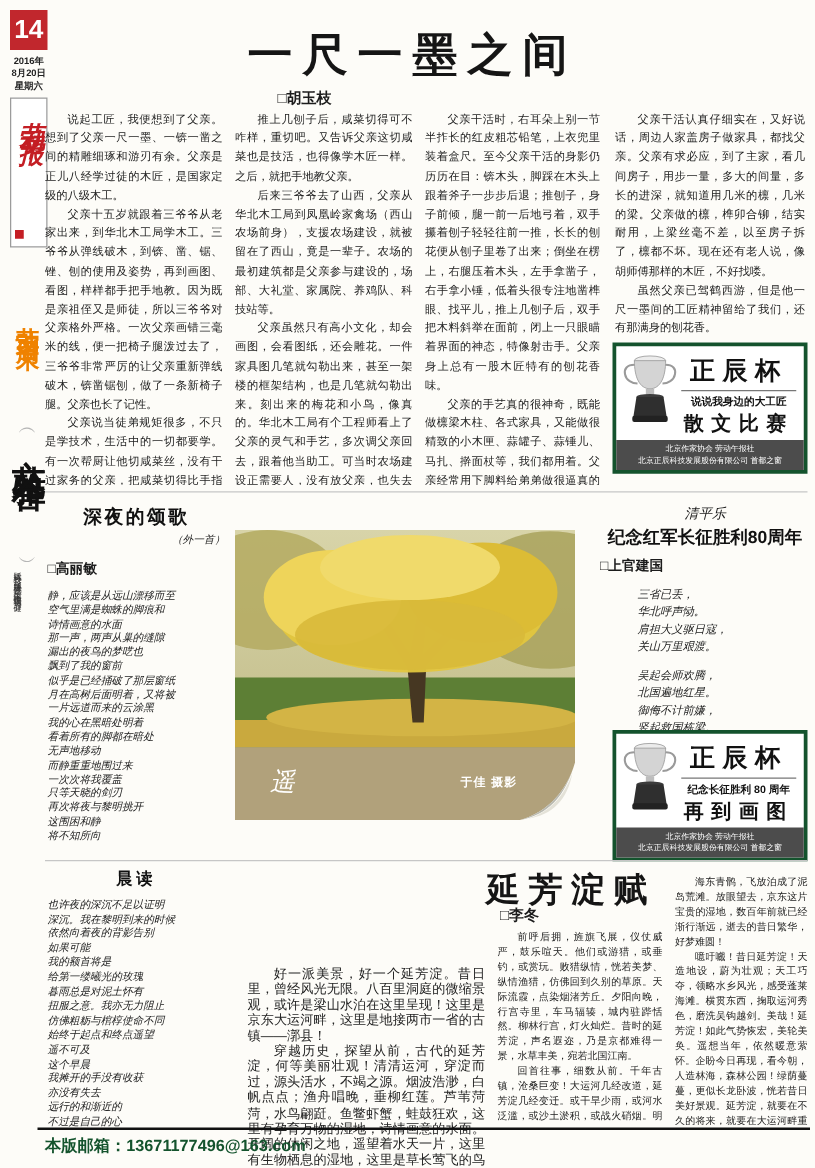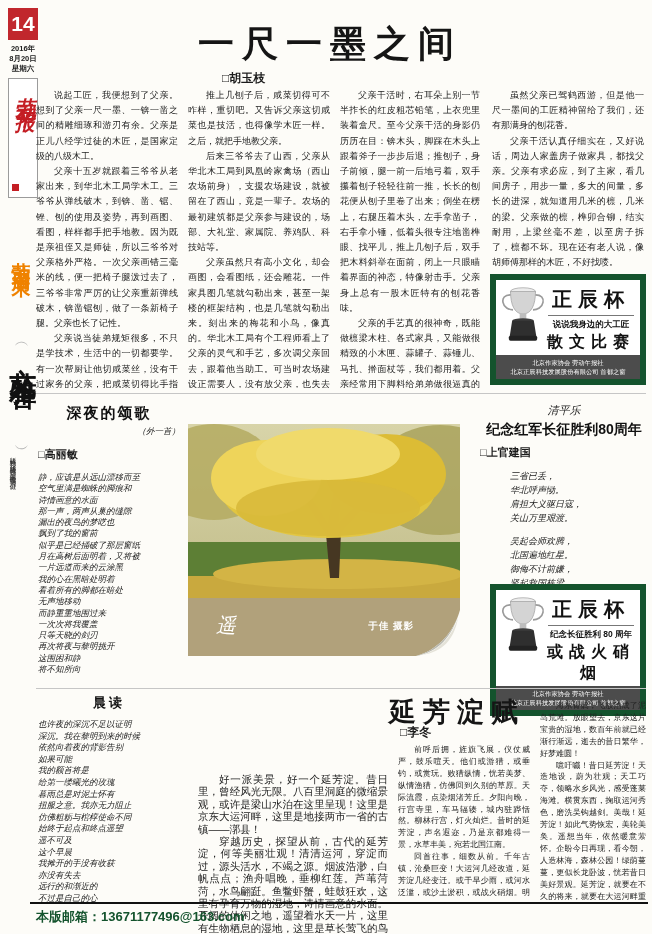--- a/index.html
+++ b/index.html
@@ -25,21 +25,21 @@
   .newscol{top:88px;height:300px;overflow:hidden;text-align:justify;font-size:9px;line-height:15.2px;color:#222;}
   .newscol p{margin:0;text-indent:2em;}
   #a1c1{left:36px;width:142px;}
   #a1c2{left:188px;width:142px;}
   #a1c3{left:340px;width:140px;}
   #a1c4{left:492px;width:152px;height:184px;}
   .rule{border-top:1px solid #c6c6c6;height:0;}
   #hr1{left:36px;top:393px;width:610px;}
   #hr2{left:36px;top:688px;width:610px;}
   
-  .contest{width:156px;border:6px solid #14532d;background:#fff;box-sizing:border-box;}
+  .contest{width:156px;border:3px solid #14532d;background:#fff;box-sizing:border-box;}
   #contest1{left:490px;top:274px;}
   #contest2{left:490px;top:584px;}
   .contest-main{display:flex;padding:4px 4px 2px 4px;}
   .trophy{width:46px;height:60px;flex:0 0 46px;}
   .contest-right{flex:1;text-align:center;}
   .contest-brand{font-family:"DejaVu Serif","Liberation Serif",serif;font-size:20px;font-weight:900;letter-spacing:6px;
     border-bottom:1px solid #777;padding-bottom:2px;margin:2px 2px 3px 2px;color:#111;}
   .contest-theme{font-size:8.5px;font-weight:900;color:#111;}
   .contest-event{font-family:"DejaVu Serif","Liberation Serif",serif;font-size:16px;font-weight:900;letter-spacing:6px;margin-top:1px;color:#111;}
   .contest-orgs{background:#4c4c4c;color:#fff;font-size:6.3px;line-height:9px;text-align:center;padding:3px 1px;}
@@ -111,22 +111,22 @@
   <div class="abs newscol" id="a1c2">
       <p>推上几刨子后，咸菜切得可不咋样，重切吧。又告诉父亲这切咸菜也是技活，也得像学木匠一样。之后，就把手地教父亲。</p>
       <p>后来三爷爷去了山西，父亲从华北木工局到凤凰岭家禽场（西山农场前身），支援农场建设，就被留在了西山，竟是一辈子。农场的最初建筑都是父亲参与建设的，场部、大礼堂、家属院、养鸡队、科技站等。</p>
       <p>父亲虽然只有高小文化，却会画图，会看图纸，还会雕花。一件家具图几笔就勾勒出来，甚至一架楼的框架结构，也是几笔就勾勒出来。刻出来的梅花和小鸟，像真的。华北木工局有个工程师看上了父亲的灵气和手艺，多次调父亲回去，跟着他当助工。可当时农场建设正需要人，没有放父亲，也失去了当工程师的机会。那时父亲的工资比场长高。</p>
     </div>
   <div class="abs newscol" id="a1c3">
       <p>父亲干活时，右耳朵上别一节半拃长的红皮粗芯铅笔，上衣兜里装着盒尺。至今父亲干活的身影仍历历在目：锛木头，脚踩在木头上跟着斧子一步步后退；推刨子，身子前倾，腿一前一后地弓着，双手攥着刨子轻轻往前一推，长长的刨花便从刨子里卷了出来；倒坐在楞上，右腿压着木头，左手拿凿子，右手拿小锤，低着头很专注地凿榫眼、找平儿，推上几刨子后，双手把木料斜举在面前，闭上一只眼瞄着界面的神态，特像射击手。父亲身上总有一股木匠特有的刨花香味。</p>
       <p>父亲的手艺真的很神奇，既能做檩梁木柱、各式家具，又能做很精致的小木匣、蒜罐子、蒜锤儿、马扎、擀面杖等，我们都用着。父亲经常用下脚料给弟弟做很逼真的冲锋枪、盒子枪、木剑、匕首等玩具，很让那些小孩羡慕。</p>
     </div>
   <div class="abs newscol" id="a1c4">
+      <p>父亲干活认真仔细实在，又好说话，周边人家盖房子做家具，都找父亲。父亲有求必应，到了主家，看几间房子，用步一量，多大的间量，多长的进深，就知道用几米的檩，几米的梁。父亲做的檩，榫卯合铆，结实耐用，上梁丝毫不差，以至房子拆了，檩都不坏。现在还有老人说，像胡师傅那样的木匠，不好找喽。</p>
       <p>虽然父亲已驾鹤西游，但是他一尺一墨间的工匠精神留给了我们，还有那满身的刨花香。</p>
-      <p>父亲干活认真仔细实在，又好说话，周边人家盖房子做家具，都找父亲。父亲有求必应，到了主家，看几间房子，用步一量，多大的间量，多长的进深，就知道用几米的檩，几米的梁。父亲做的檩，榫卯合铆，结实耐用，上梁丝毫不差，以至房子拆了，檩都不坏。现在还有老人说，像胡师傅那样的木匠，不好找喽。</p>
     </div>
 
   <div class="abs contest" id="contest1">
     <div class="contest-main">
       <svg class="trophy" viewBox="0 0 54 72">
         <ellipse cx="27" cy="9" rx="15" ry="4.5" fill="#ececec" stroke="#9a9a9a" stroke-width="0.8"></ellipse>
         <path d="M12,9 c0,16 5,27 15,27 c10,0 15,-11 15,-27 Z" fill="#d4d4d4" stroke="#9a9a9a" stroke-width="0.8"></path>
         <path d="M12,13 c-7,0 -10,4 -9,9 c1,6 7,9 12,9" fill="none" stroke="#9a9a9a" stroke-width="2"></path>
         <path d="M42,13 c7,0 10,4 9,9 c-1,6 -7,9 -12,9" fill="none" stroke="#9a9a9a" stroke-width="2"></path>
         <rect x="23" y="36" width="8" height="6" fill="#bdbdbd"></rect>
@@ -232,21 +232,21 @@
         <path d="M12,13 c-7,0 -10,4 -9,9 c1,6 7,9 12,9" fill="none" stroke="#9a9a9a" stroke-width="2"></path>
         <path d="M42,13 c7,0 10,4 9,9 c-1,6 -7,9 -12,9" fill="none" stroke="#9a9a9a" stroke-width="2"></path>
         <rect x="23" y="36" width="8" height="6" fill="#bdbdbd"></rect>
         <ellipse cx="27" cy="44" rx="13" ry="3" fill="#3c3c3c"></ellipse>
         <path d="M14,44 h26 l3,19 h-32 Z" fill="#2f2f2f"></path>
         <rect x="10" y="62" width="34" height="6" rx="2" fill="#222"></rect>
       </svg>
       <div class="contest-right">
         <div class="contest-brand">正辰杯</div>
         <div class="contest-theme">纪念长征胜利 80 周年</div>
-        <div class="contest-event">或战火硝烟</div>
+        <div class="contest-event">再到画图</div>
       </div>
     </div>
     <div class="contest-orgs">
       <div>北京作家协会  劳动午报社</div>
       <div>北京正辰科技发展股份有限公司  首都之窗</div>
     </div>
   </div>
 
   <div class="abs rule" id="hr2"></div>
 

